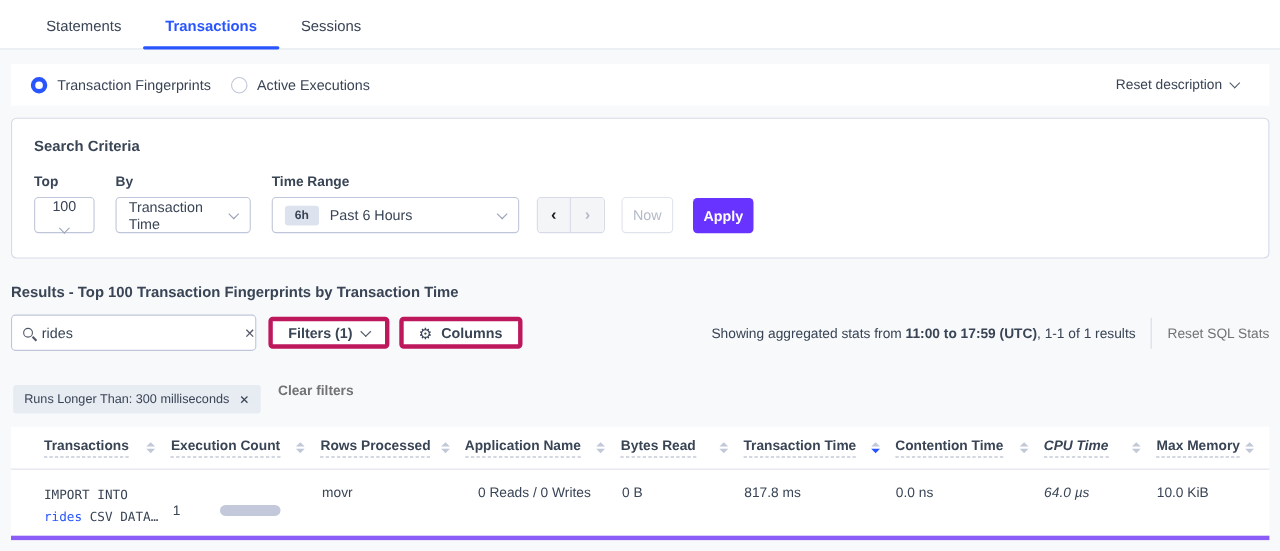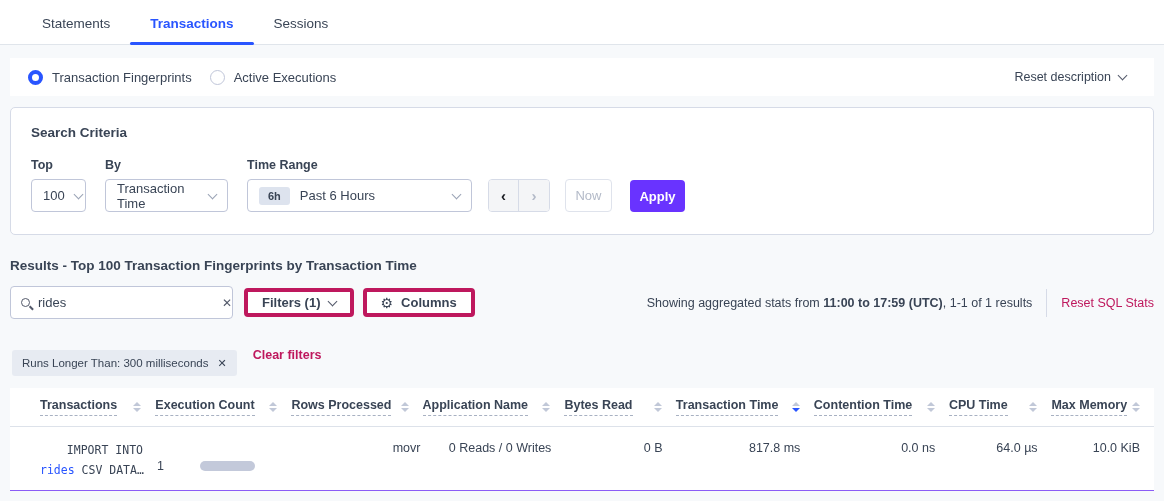--- a/index.html
+++ b/index.html
@@ -24,21 +24,21 @@
   .show-desc { display:flex; align-items:center; gap:8px; font-size:12.5px; color:#394455; cursor:pointer; padding-right:10px; }
   .chev { width:7px; height:7px; border-right:1.7px solid #53596a; border-bottom:1.7px solid #53596a; transform:rotate(45deg); margin-top:-4px; }
   
   .criteria-card { background:#fff; border:1px solid #d6dbe7; border-radius:5px; margin:11px 10px 0 10px; padding:17px 20px 22px 20px; height:128px; }
   .criteria-title { font-weight:bold; font-size:13.5px; margin-bottom:18px; }
   .criteria-row { display:flex; align-items:flex-end; gap:19px; }
   .field { display:flex; flex-direction:column; gap:7px; }
   .field-label { font-weight:bold; font-size:12.5px; }
   .selectbox { border:1px solid #c0c6d9; border-radius:4px; height:33px; display:flex; align-items:center; padding:0 11px; gap:10px; background:#fff; cursor:pointer; font-size:13px; justify-content:space-between; }
   .sel-chev { width:7px; height:7px; border-right:1.6px solid #9aa3b5; border-bottom:1.6px solid #9aa3b5; transform:rotate(45deg); margin-top:-3px; flex:none; }
-  .w-top { width:55px; }
+  .w-top { width:55px;flex-direction:column; }
   .w-by { width:123px; }
   .w-time { width:225px; }
   .time-badge { background:#dde3ee; border-radius:3px; font-size:11px; font-weight:bold; padding:3px 9px; color:#394455; }
   .time-left { display:flex; align-items:center; gap:10px; }
   .arrow-group { display:flex; border:1px solid #d6dbe7; border-radius:4px; overflow:hidden; height:33px; margin-left:-3px; }
   .arrow-btn { width:30px; background:#f4f5f7; display:flex; align-items:center; justify-content:center; font-size:15px; font-weight:bold; cursor:pointer; }
   .arrow-btn.prev { border-right:1px solid #d6dbe7; color:#17191f; }
   .arrow-btn.next { color:#b3bac8; cursor:default; }
   .btn-now { height:33px; width:47px; border:1px solid #dfe3ec; border-radius:4px; background:#fff; color:#b3bac8; font-size:13px; display:flex; align-items:center; justify-content:center; margin-left:-4px; }
   .btn-apply { height:32px; width:55px; border:none; border-radius:4px; background:#6933ff; color:#fff; font-weight:bold; font-size:13px; display:flex; align-items:center; justify-content:center; cursor:pointer; margin-left:-1px; }
@@ -49,32 +49,32 @@
   .search-box input { border:none; outline:none; flex:1; font-size:13px; color:#394455; font-family:inherit; background:transparent; }
   .mag-icon { width:9px; height:9px; border:1.6px solid #53596a; border-radius:50%; position:relative; flex:none; }
   .mag-icon::after { content:""; position:absolute; width:5px; height:1.6px; background:#53596a; transform:rotate(45deg); left:7px; top:8px; }
   .clear-x { color:#53596a; font-size:12px; font-weight:bold; cursor:pointer; }
   .btn-outline { height:29px; border:4px solid #be185d; border-radius:4px; background:#fff; display:flex; align-items:center; gap:8px; padding:0 14px; font-weight:bold; font-size:13px; color:#394455; cursor:pointer;justify-content:flex-end; }
   .btn-filters { margin-left:11px; }
   .btn-columns { margin-left:9px; }
   .gear { font-size:14px; font-weight:normal; color:#394455; line-height:1; }
   .toolbar-right { margin-left:auto; display:flex; align-items:center; font-size:12.5px; }
   .stats-divider { width:1px; height:28px; background:#d6dbe7; margin:0 14px; }
-  .link { color:#be185d; cursor:pointer; }
+  .link { color:#737373; cursor:pointer; }
   .reset-link { font-size:12.5px; }
   .chip-row { margin:14px 10px 0 12px; display:flex; align-items:center; gap:16px; }
   .chip { background:#e7ebf2; border-radius:3px; height:26px; display:flex; align-items:center; gap:9px; padding:0 10px; font-size:11.5px; color:#394455;margin-top:17px; }
   .chip-x { font-weight:bold; font-size:11px; cursor:pointer; color:#394455; }
   .clear-filters { font-weight:bold; font-size:12.5px; }
   
   .table-card { background:#fff; margin:12px 10px 0 10px; }
   .thead { display:flex; align-items:center; height:39px; border-bottom:1px solid #dde2ea; padding:0 0 0 30px; }
-  .trow { display:flex; height:64px; border-bottom:1px solid #8b5cf6; padding:14px 0 0 30px;text-align:right; }
+  .trow { display:flex; height:64px; border-bottom:4px solid #8b5cf6; padding:14px 0 0 30px; }
   .col { display:flex; align-items:center; justify-content:space-between; padding-right:14px; }
-  .c1{width:117px;} .c2{width:138px;} .c3{width:144px;} .c4{width:133px;} .c5{width:113px;} .c6{width:140px;} .c7{width:137px;} .c8{width:104px;} .c9{width:104px;}
+  .c1{width:117px;} .c2{width:138px;} .c3{width:144px;} .c4{width:133px;} .c5{width:113px;} .c6{width:140px;} .c7{width:137px;} .c8{width:104px;font-style:italic;} .c9{width:104px;}
   .th-label { font-weight:bold; font-size:12.5px; color:#394455; border-bottom:1px dashed #a8b1c2; padding-bottom:3px; white-space:nowrap; }
   .sort-icon { display:flex; flex-direction:column; gap:2px; align-items:center; flex:none; cursor:pointer; }
   .tri-up { width:0; height:0; border-left:4px solid transparent; border-right:4px solid transparent; border-bottom:4.5px solid #c1c8d8; }
   .tri-down { width:0; height:0; border-left:4px solid transparent; border-right:4px solid transparent; border-top:4.5px solid #c1c8d8; }
   .sort-icon.active .tri-down { border-top-color:#2955ff; }
   .cell { padding-right:14px; font-size:12.5px; color:#394455; }
   .code { font-family:"DejaVu Sans Mono","Liberation Mono",monospace; font-size:11.5px; line-height:1.7; white-space:pre; }
   .code .kw { color:#2955ff; }
   .count-cell { display:flex; align-items:center; gap:36px; }
   .bar { background:#c3c9da; border-radius:5px; height:10px; width:55px; }

